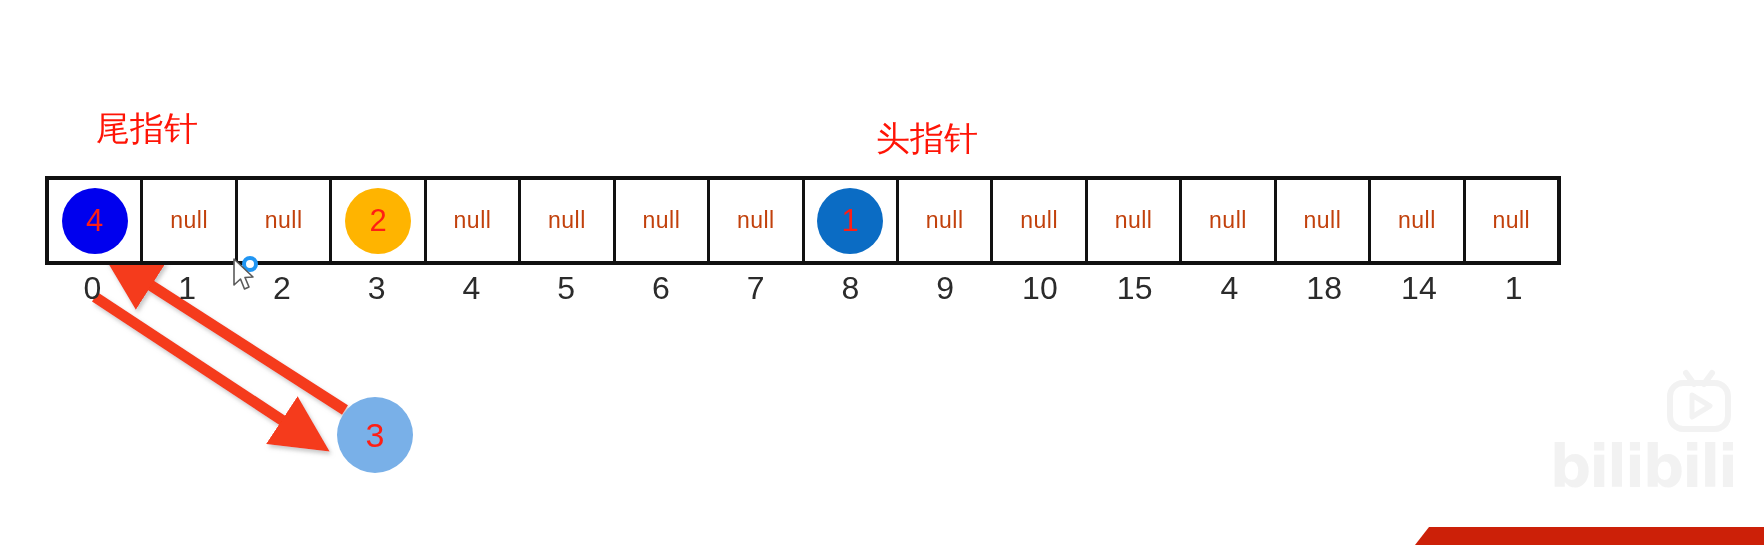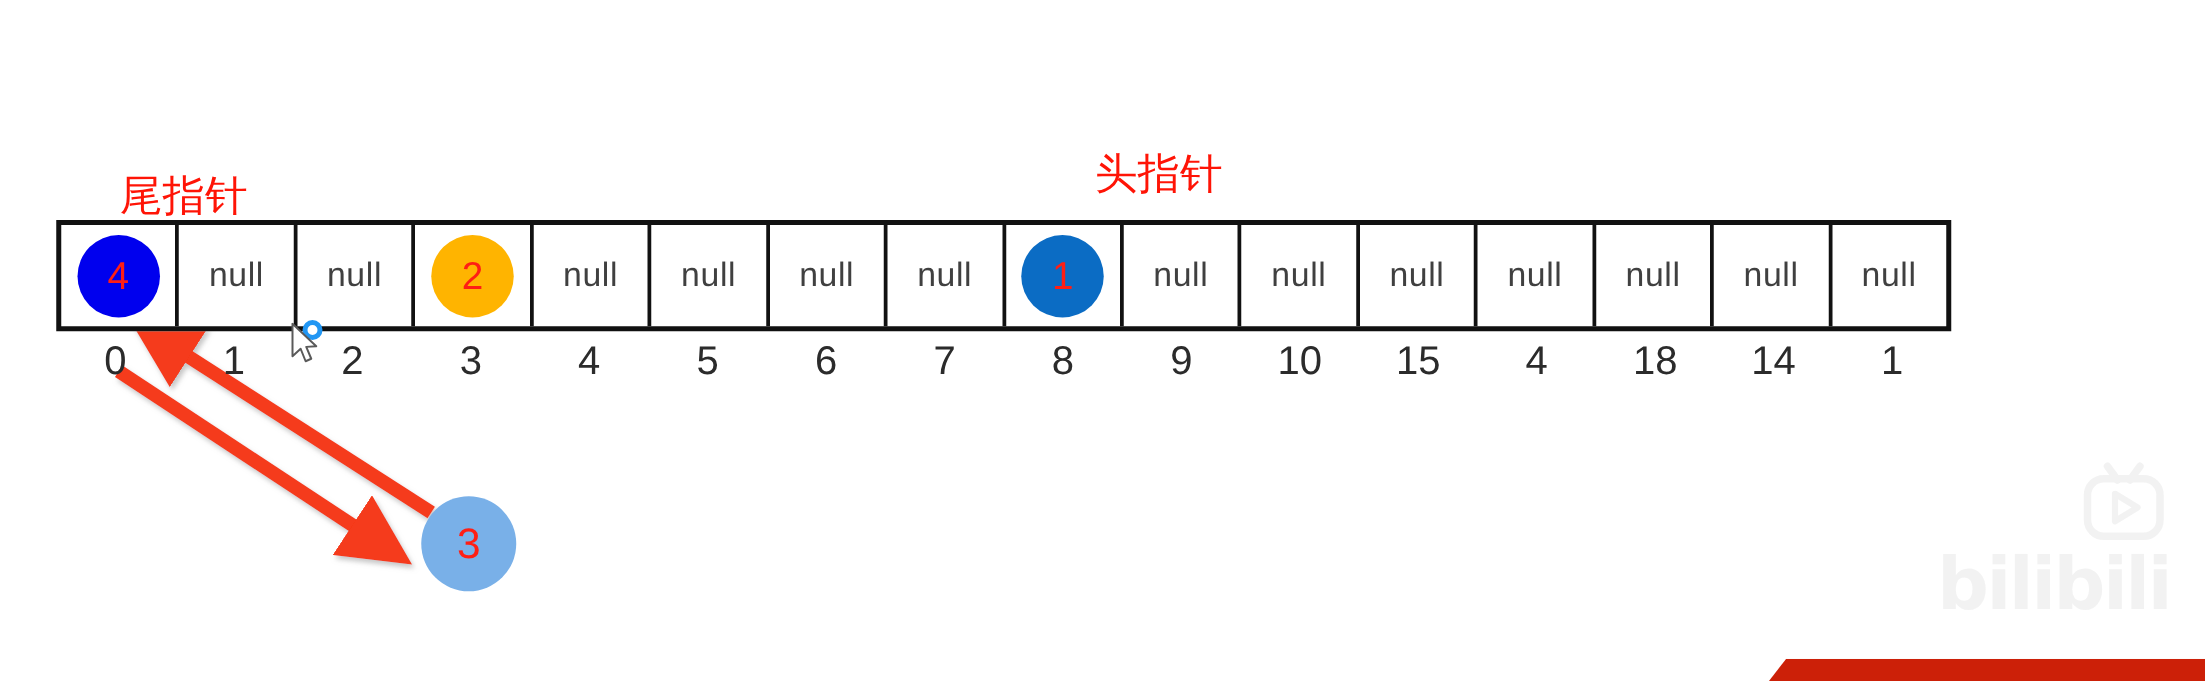--- a/index.html
+++ b/index.html
@@ -40,22 +40,22 @@
     border-right: 3px solid #111111;
     box-sizing: border-box;
     position: relative;
     display: flex;
     align-items: center;
     justify-content: center;
   }
   .array-cell:last-child { border-right: none; }
 
   .cell-null {
-    font-size: 27px;
-    color: #404040;
+    font-size: 23px;
+    color: #c2410c;
     font-family: "Liberation Sans", sans-serif;
     letter-spacing: .5px;
   }
 
   .node-circle {
     width: 66px;
     height: 66px;
     border-radius: 50%;
     display: flex;
     align-items: center;
@@ -87,21 +87,21 @@
 
   
   .ptr-label {
     position: absolute;
     color: #ff1406;
     font-size: 34px;
     font-family: "DejaVu Sans", sans-serif;
     white-space: nowrap;
     z-index: 8;
   }
-  #tail-pointer-label { left: 96px; top: 106px; margin-top: 28px; }
+  #tail-pointer-label { left: 96px; top: 106px; }
   #head-pointer-label { left: 876px; top: 116px; }
 
   
   #floating-node-3 {
     position: absolute;
     left: 337px;
     top: 397px;
     width: 76px;
     height: 76px;
     border-radius: 50%;

